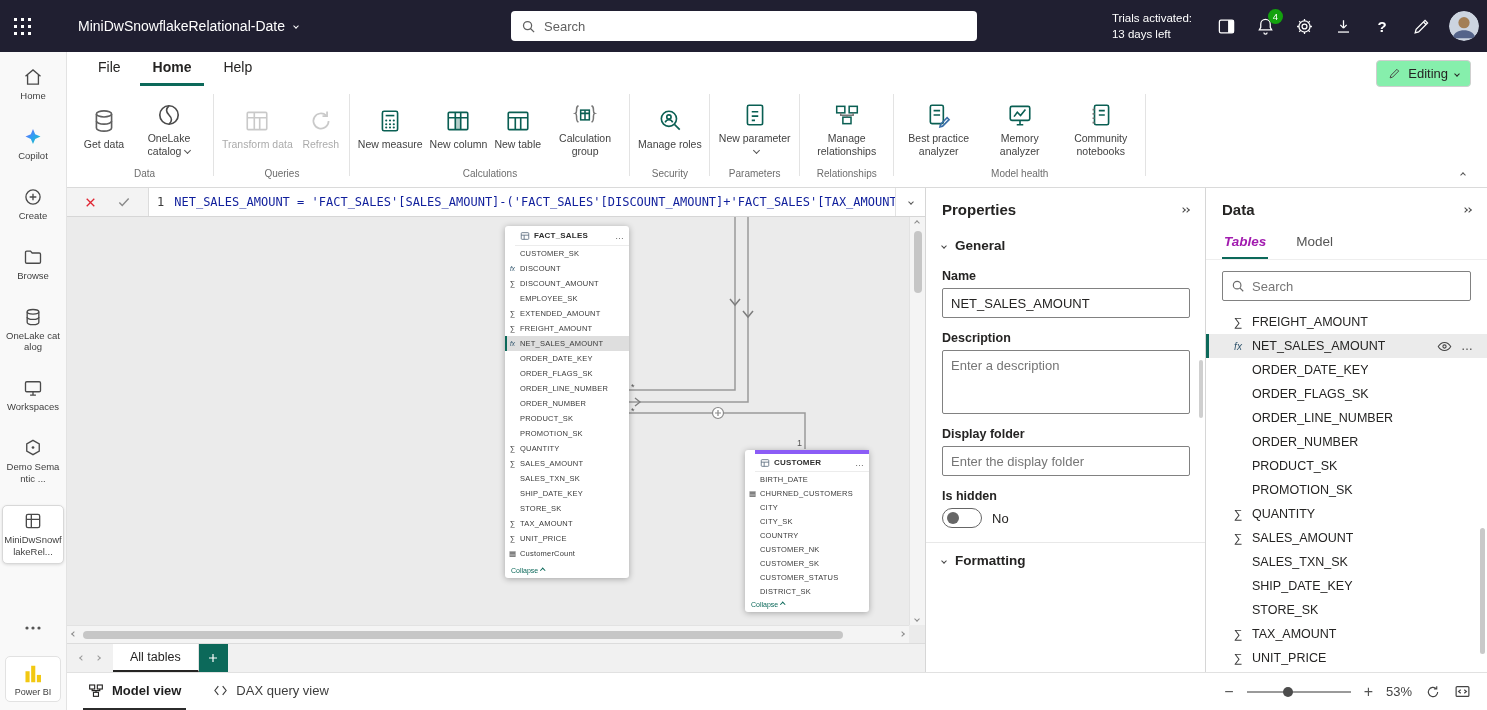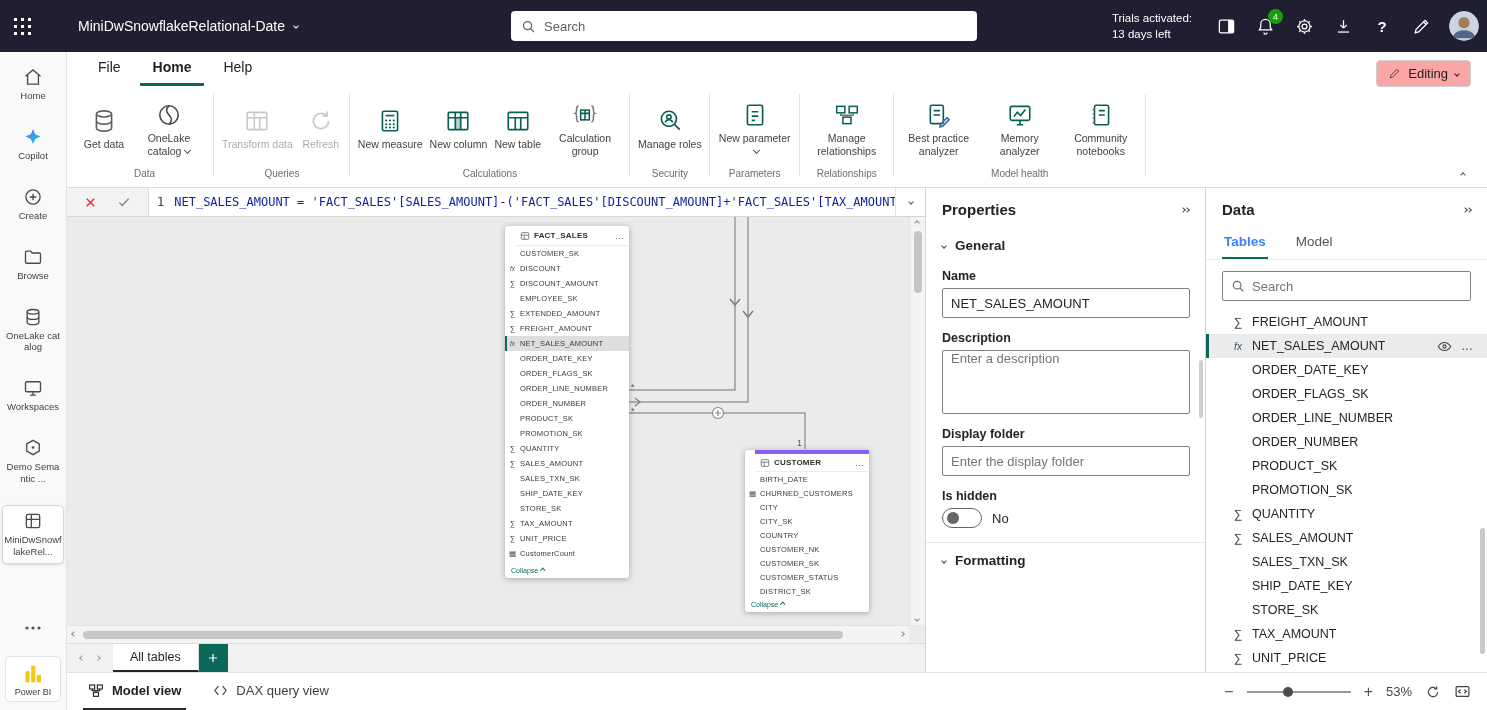--- a/index.html
+++ b/index.html
@@ -39,21 +39,21 @@
   .sb-pbi .lbl { font-size:9px; color:#3f3f3f; }
 
   
   .main { position:absolute; left:67px; top:52px; right:0; bottom:0; background:#fff; }
 
   
   .ribbon { position:relative; height:136px; background:#fff; border-bottom:1px solid #dadada; }
   .rtabs { height:34px; display:flex; align-items:flex-end; padding-left:18px; gap:6px; }
   .rtab { padding:7px 13px 8px; font-size:14px; color:#252423; border-bottom:3px solid transparent; }
   .rtab.active { font-weight:700; border-bottom-color:#0c695a; }
-  .editing-pill { position:absolute; top:8px; right:16px; display:flex; align-items:center; gap:7px; border:1px solid #cfcfcf; border-radius:4px; padding:5px 11px; font-size:13px; color:#252423; background:#fca5a5; }
+  .editing-pill { position:absolute; top:8px; right:16px; display:flex; align-items:center; gap:7px; border:1px solid #cfcfcf; border-radius:4px; padding:5px 11px; font-size:13px; color:#252423; background:#86efac; }
   .rbody { display:flex; padding-left:8px; height:100px; }
   .rgroup { display:flex; flex-direction:column; padding:2px 5px 0; position:relative; }
   .rgroup::after { content:""; position:absolute; right:0; top:8px; bottom:10px; width:1px; background:#e3e3e3; }
   .rbtns { display:flex; align-items:center; flex:1; gap:1px; }
   .rbtn { min-width:48px; max-width:80px; padding:3px 3px 0; display:flex; flex-direction:column; align-items:center; gap:4px; }
   .rbtn .lbl { font-size:10.5px; line-height:1.2; color:#424242; text-align:center; }
   .rbtn.disabled { opacity:.45; }
   .rbtn.dd .lbl::after { content:""; display:inline-block; width:4px; height:4px; border-right:1.2px solid #555; border-bottom:1.2px solid #555; transform:rotate(45deg); margin-left:4px; vertical-align:2px; }
   .glabel { height:18px; font-size:10px; color:#6d6d6d; text-align:center; }
   .ribbon-collapse { position:absolute; right:22px; bottom:6px; color:#555; }
@@ -108,33 +108,33 @@
   .panel { background:#fff; border-left:1px solid #d6d6d6; position:relative; overflow:hidden; }
   .props { width:280px; }
   .dpanel { width:282px; }
   .panel-head { display:flex; align-items:center; justify-content:space-between; padding:13px 16px 10px; }
   .panel-title { font-size:15px; font-weight:700; color:#252423; }
   .dbl-chev { display:flex; color:#4a4a4a; gap:0px; }
   .sect-row { display:flex; align-items:center; gap:9px; padding:10px 16px; font-size:13.5px; font-weight:700; color:#252423; }
   .sect-row .chev { color:#444; }
   .fld-label { font-size:12.5px; font-weight:700; color:#252423; margin:6px 16px 5px; }
   .fld-input { display:block; width:248px; margin:0 16px 13px; height:30px; border:1px solid #818181; border-radius:2px; font-size:13px; color:#252423; padding:0 8px; font-family:inherit; outline:none; background:#fff; }
-  textarea.fld-input { height:64px; resize:none; }
+  textarea.fld-input { height:64px; padding-top:7px; resize:none; }
   .fld-input::placeholder { color:#767676; }
   .toggle-row { display:flex; align-items:center; gap:10px; margin:2px 16px 14px; }
   .toggle { width:40px; height:20px; border:1px solid #666; border-radius:10px; position:relative; background:#fff; }
   .toggle .knob { position:absolute; left:4px; top:3px; width:12px; height:12px; border-radius:50%; background:#666; }
   .toggle-lbl { font-size:13px; color:#252423; }
   .sect-div { border-top:1px solid #e8e8e8; margin-top:4px; }
   .props-scroll { position:absolute; right:2px; top:172px; width:4px; height:58px; background:#cfcfcf; border-radius:2px; }
 
   
   .dtabs { display:flex; gap:26px; padding:0 16px; border-bottom:1px solid #eee; }
   .dtab { padding:6px 2px 8px; font-size:13.5px; color:#555; border-bottom:2px solid transparent; }
-  .dtab.active { color:#3b82f6; font-weight:700; border-bottom-color:#0c695a; }
+  .dtab.active { color:#a21caf; font-weight:700; border-bottom-color:#0c695a;font-style:italic; }
   .dsearch { margin:11px 16px 9px; height:30px; border:1px solid #818181; border-radius:2px; display:flex; align-items:center; padding:0 8px; gap:7px; color:#555; }
   .dsearch input { border:none; outline:none; flex:1; font-size:13px; font-family:inherit; color:#333; }
   .dsearch input::placeholder { color:#767676; }
   .dfields { position:relative; }
   .dfield { position:relative; display:flex; align-items:center; height:24px; padding:0 14px 0 46px; }
   .dfield .ficon { position:absolute; left:24px; width:16px; text-align:center; font-size:12px; color:#3d3d3d; }
   .dfield .ficon.calc::before { font-size:10px; }
   .dfield .fname { font-size:12.5px; color:#252423; white-space:nowrap; overflow:hidden; }
   .dfield.selected { background:#ebebeb; }
   .dfield.selected::before { content:""; position:absolute; left:0; top:0; bottom:0; width:3px; background:#0c695a; }

